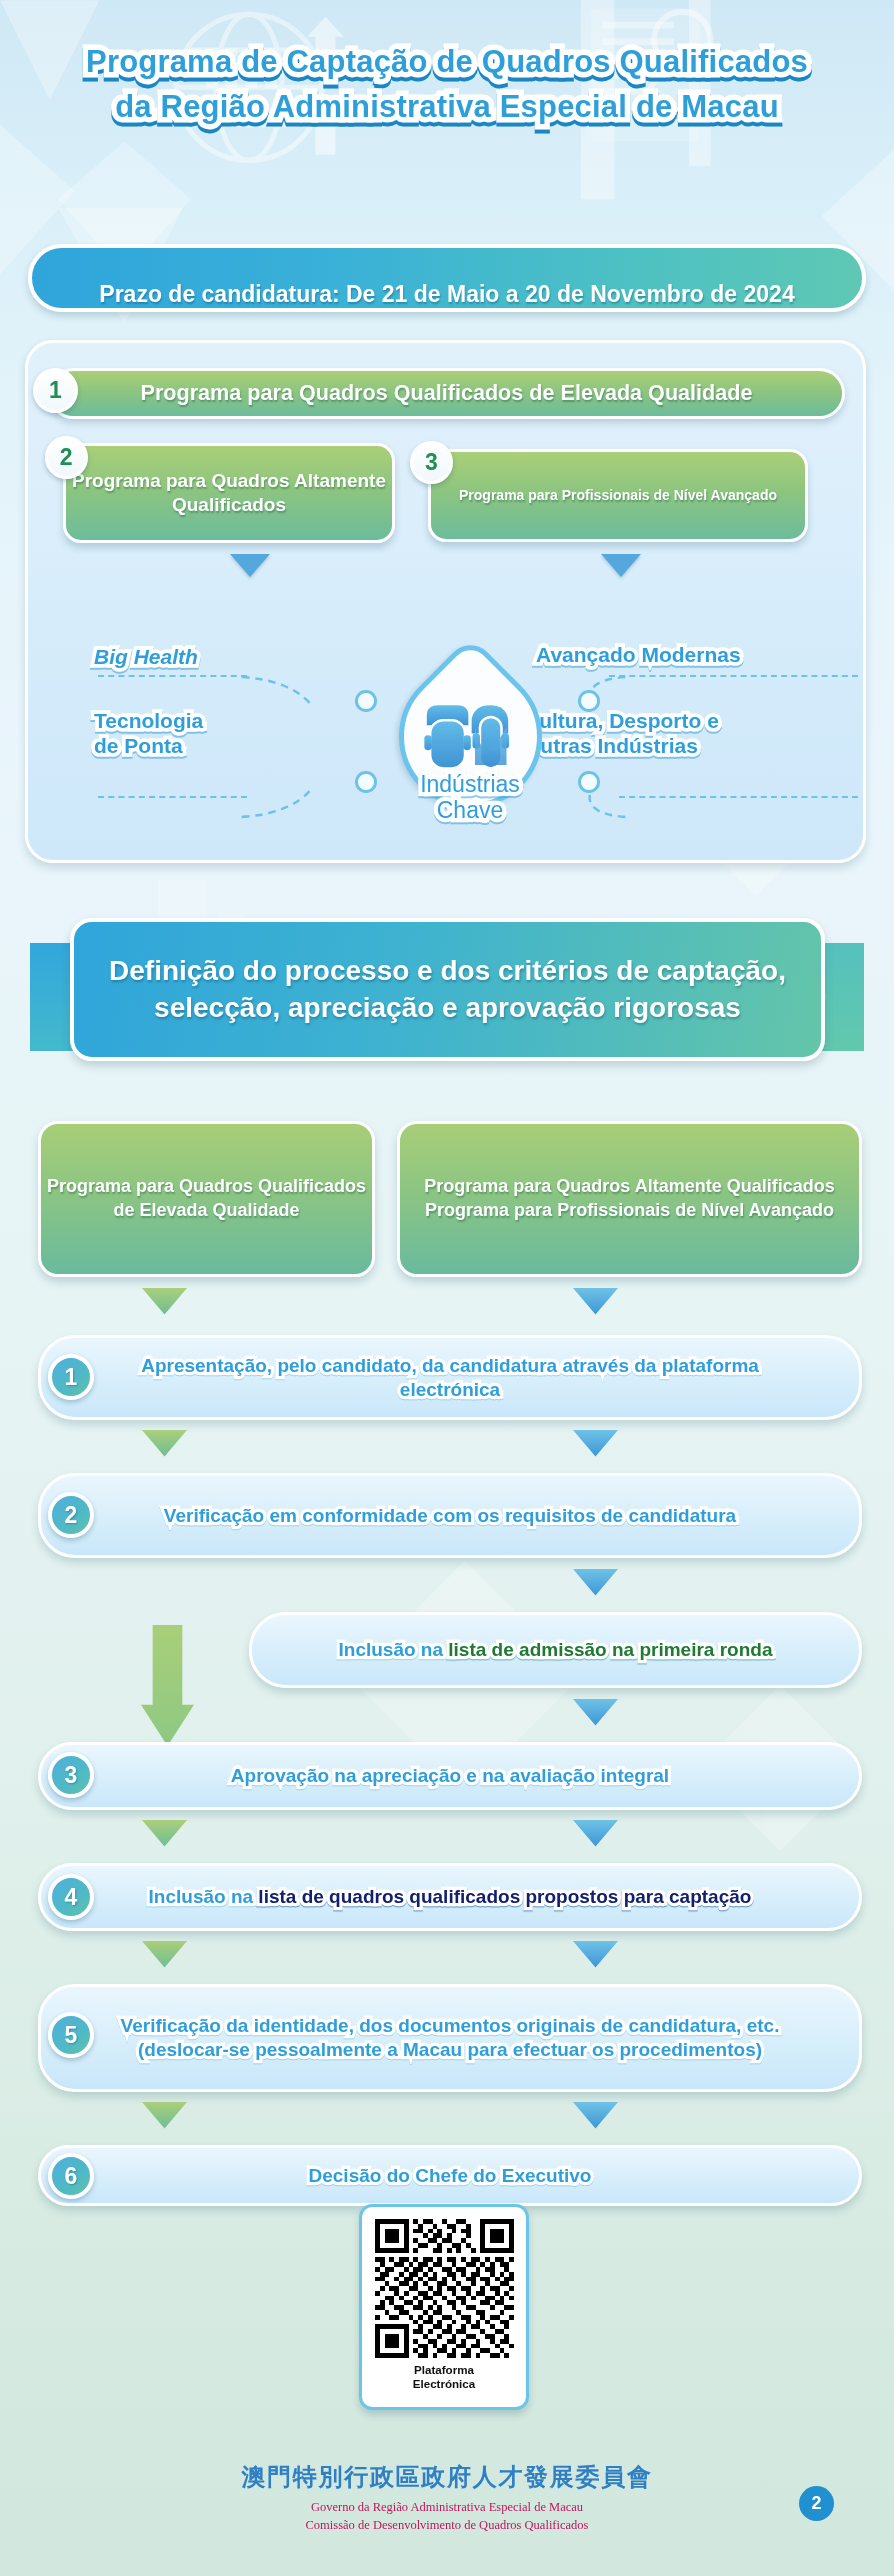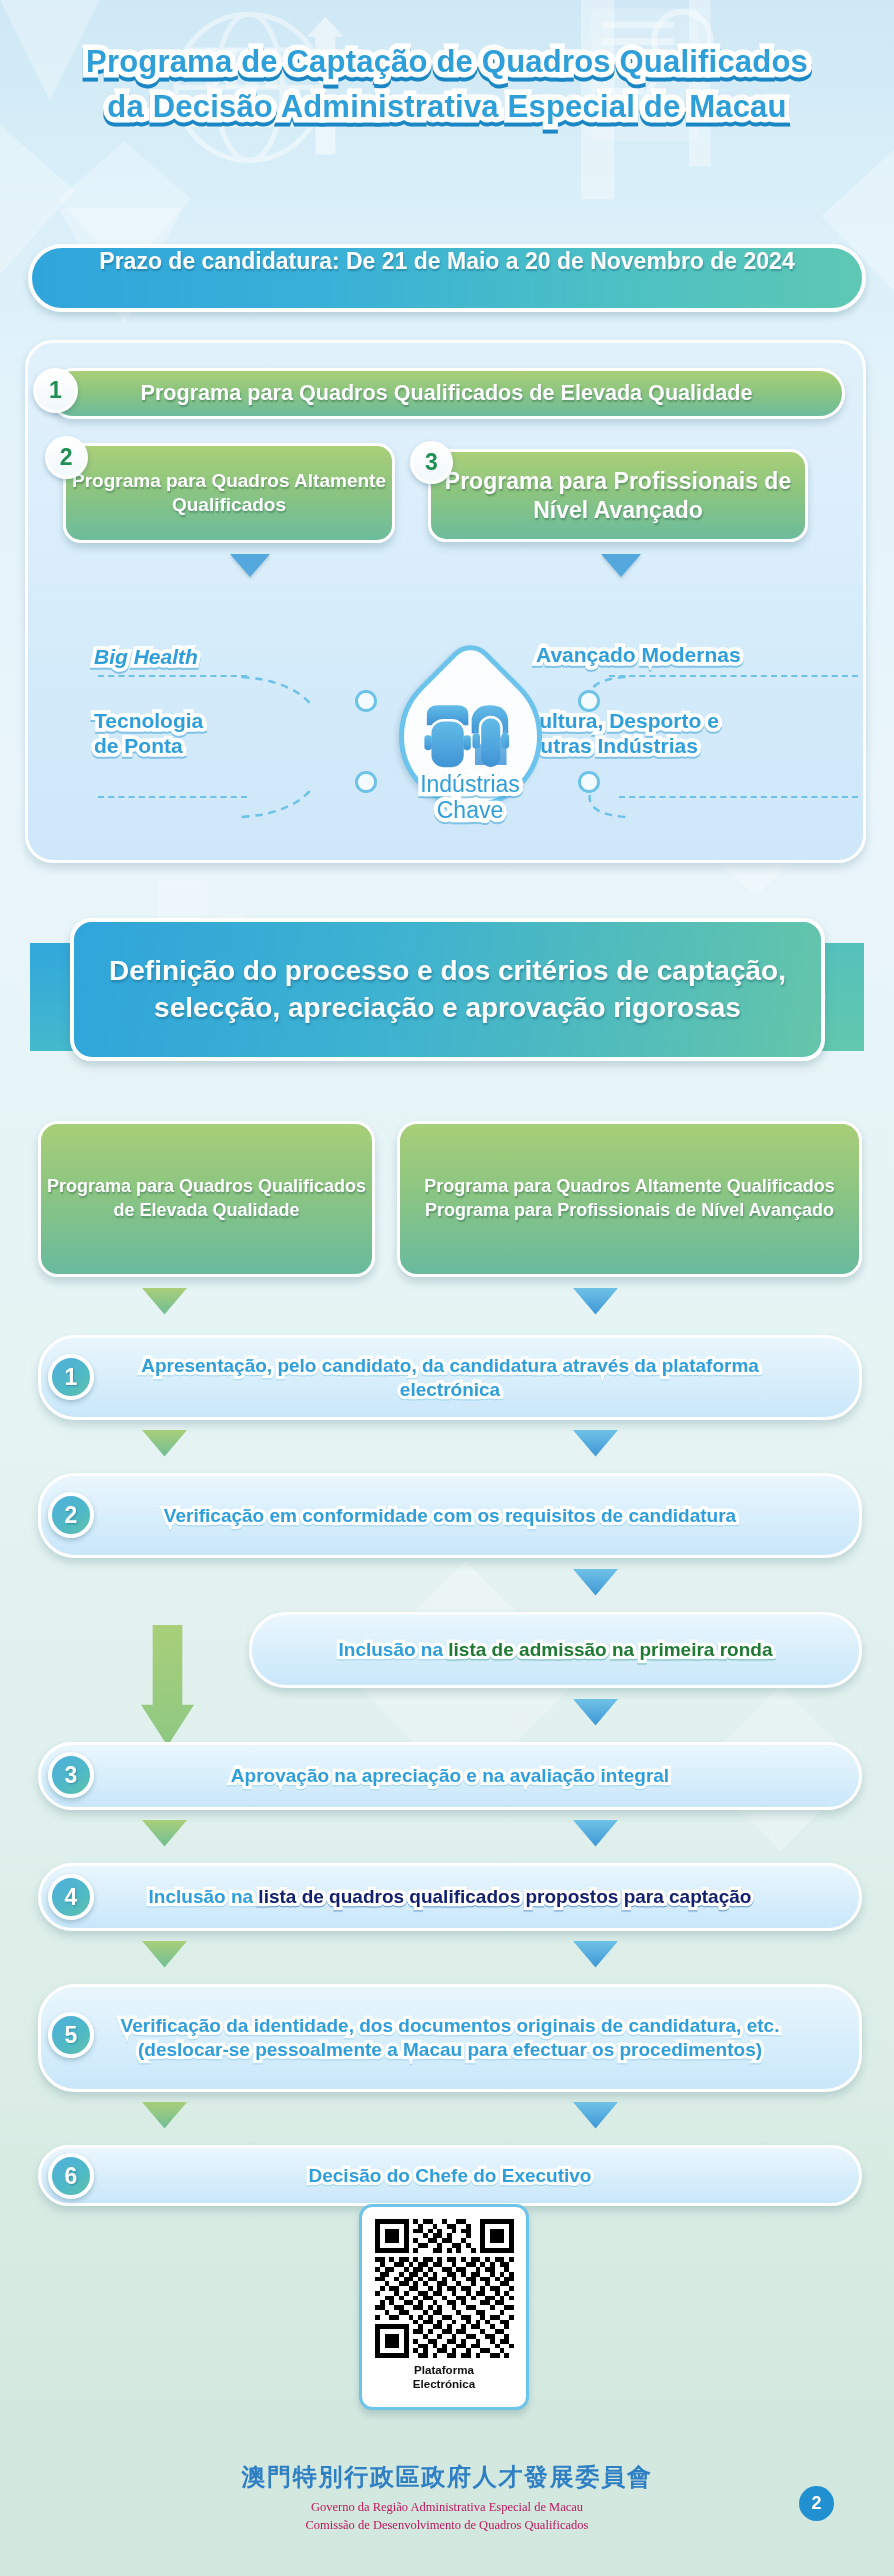--- a/index.html
+++ b/index.html
@@ -33,21 +33,21 @@
     line-height:1.45;
   }
 
   
   .deadline {
     position:absolute; top:244px; left:28px; width:838px; height:68px;
     border-radius:35px;
     background:linear-gradient(90deg,#2fa5db 0%,#39b0d8 35%,#4cc0c4 70%,#5ec8b4 100%);
     border:4.2px solid #ffffff;
     box-shadow:0 4.2px 7.5px rgba(40,90,110,.22);
-    display:flex; align-items:flex-start; justify-content:center;
+    display:flex; align-items:flex-end; justify-content:center;
   }
   .deadline span {
     color:#fff; font-size:23px; font-weight:bold;
     text-shadow:0.8px 1.7px 1.7px rgba(10,70,95,.35);
   }
 
   
   .prog-panel {
     position:absolute; top:340px; left:25px; width:841px; height:523px;
     border-radius:28px;
@@ -83,21 +83,21 @@
 
   #prog1 { top:25px; left:20px; width:797px; height:51px; border-radius:26px; }
   #prog1 .gtext { font-size:21.6px; }
   #badge1 { top:25px; left:5px; width:45px; height:45px; font-size:23px; }
 
   #prog2 { top:100px; left:35px; width:332px; height:100px; }
   #prog2 .gtext { font-size:19px; }
   #badge2 { top:93px; left:16.6px; width:43px; height:43px; font-size:23px; }
 
   #prog3 { top:106px; left:400px; width:380px; height:93px; }
-  #prog3 .gtext { font-size:23px; }
+  #prog3 .gtext { font-size:14px; }
   #badge3 { top:98px; left:382px; width:43px; height:43px; font-size:23px; }
 
   
   .tri-blue {
     position:absolute; width:0; height:0;
     border-left:20px solid transparent; border-right:20px solid transparent;
     border-top:23px solid #55a8dd;
     filter:drop-shadow(0 2.5px 1.7px rgba(40,90,110,.25));
   }
   #tri-p2 { top:211px; left:202px; }
@@ -335,21 +335,21 @@
       <g opacity="0.26" fill="none" stroke="#ffffff" stroke-width="5">
         <path d="M470 2700 q70 140 0 300"></path>
         <path d="M520 2700 q70 140 0 300"></path>
         <path d="M570 2700 q70 140 0 300"></path>
       </g>
     </svg>
   </div>
 
   <div class="title-wrap">
     <div class="title-line">Programa de Captação de Quadros Qualificados</div><br>
-    <div class="title-line">da Decisão Administrativa Especial de Macau</div>
+    <div class="title-line">da Região Administrativa Especial de Macau</div>
   </div>
 
   <div class="deadline">
     <span>Prazo de candidatura: De 21 de Maio a 20 de Novembro de 2024</span>
   </div>
 
   <div class="prog-panel">
 
     <div class="gbox" id="prog1">
       <span class="gtext">Programa para Quadros Qualificados de Elevada Qualidade</span>

